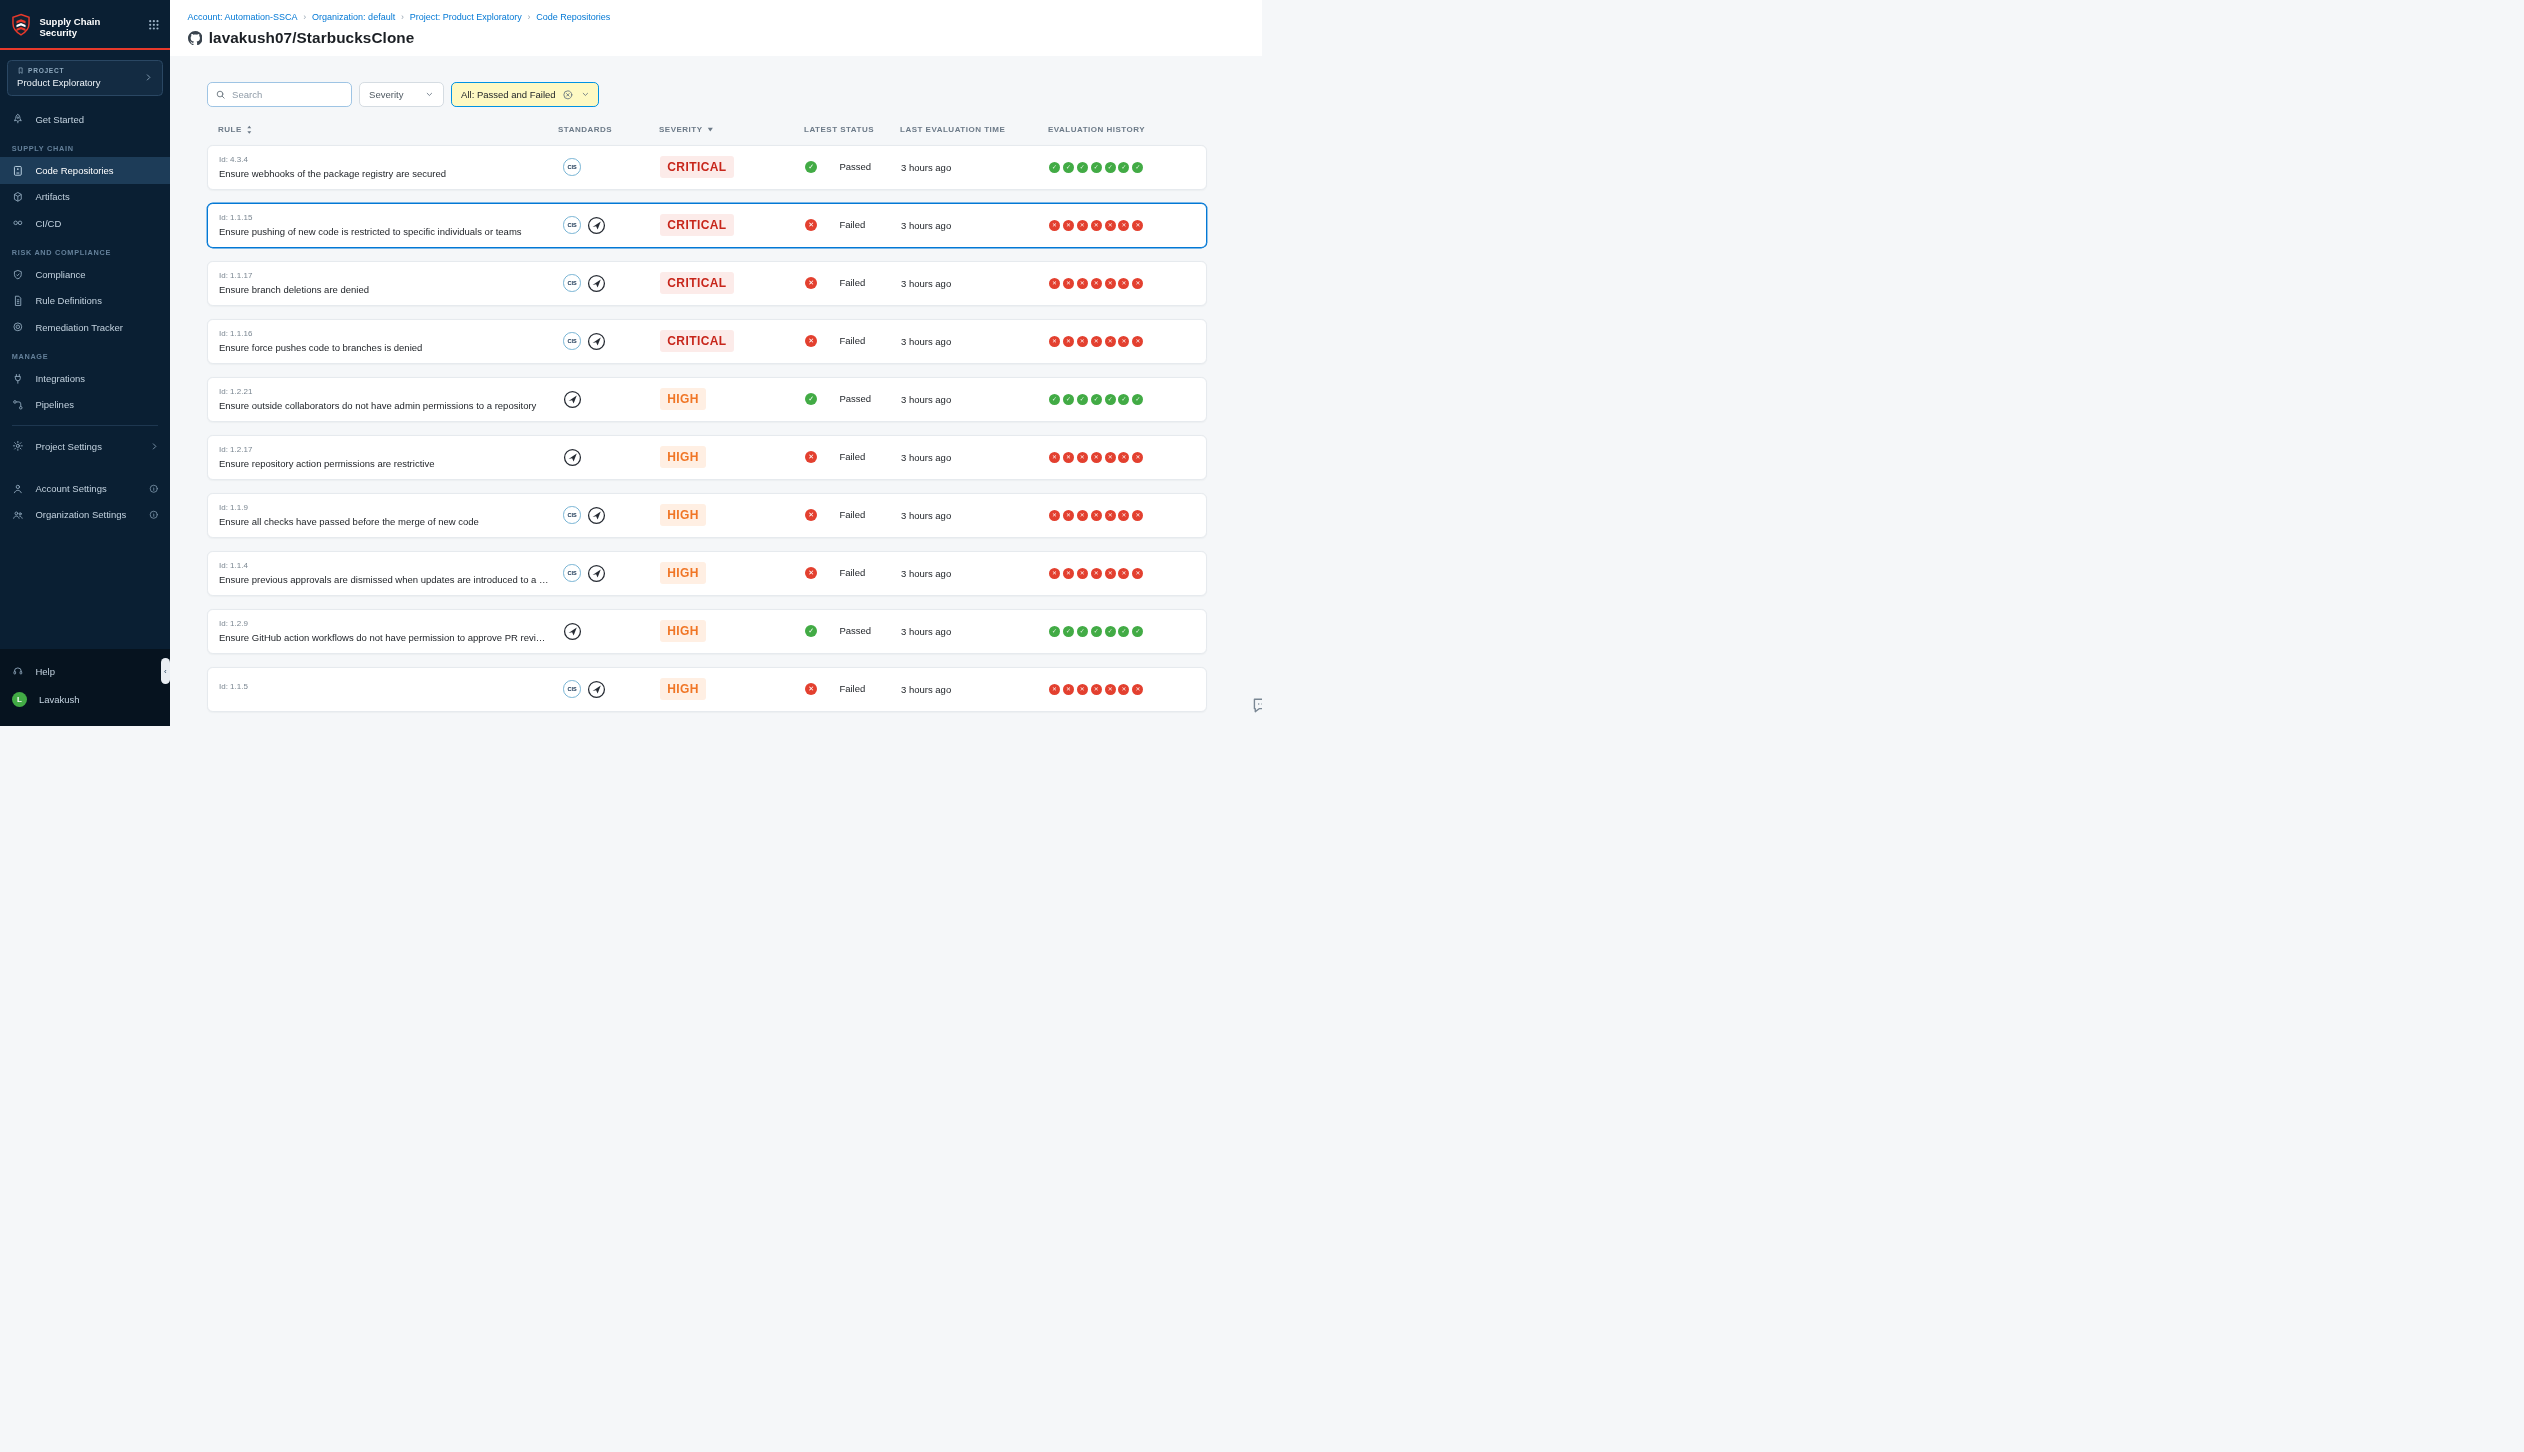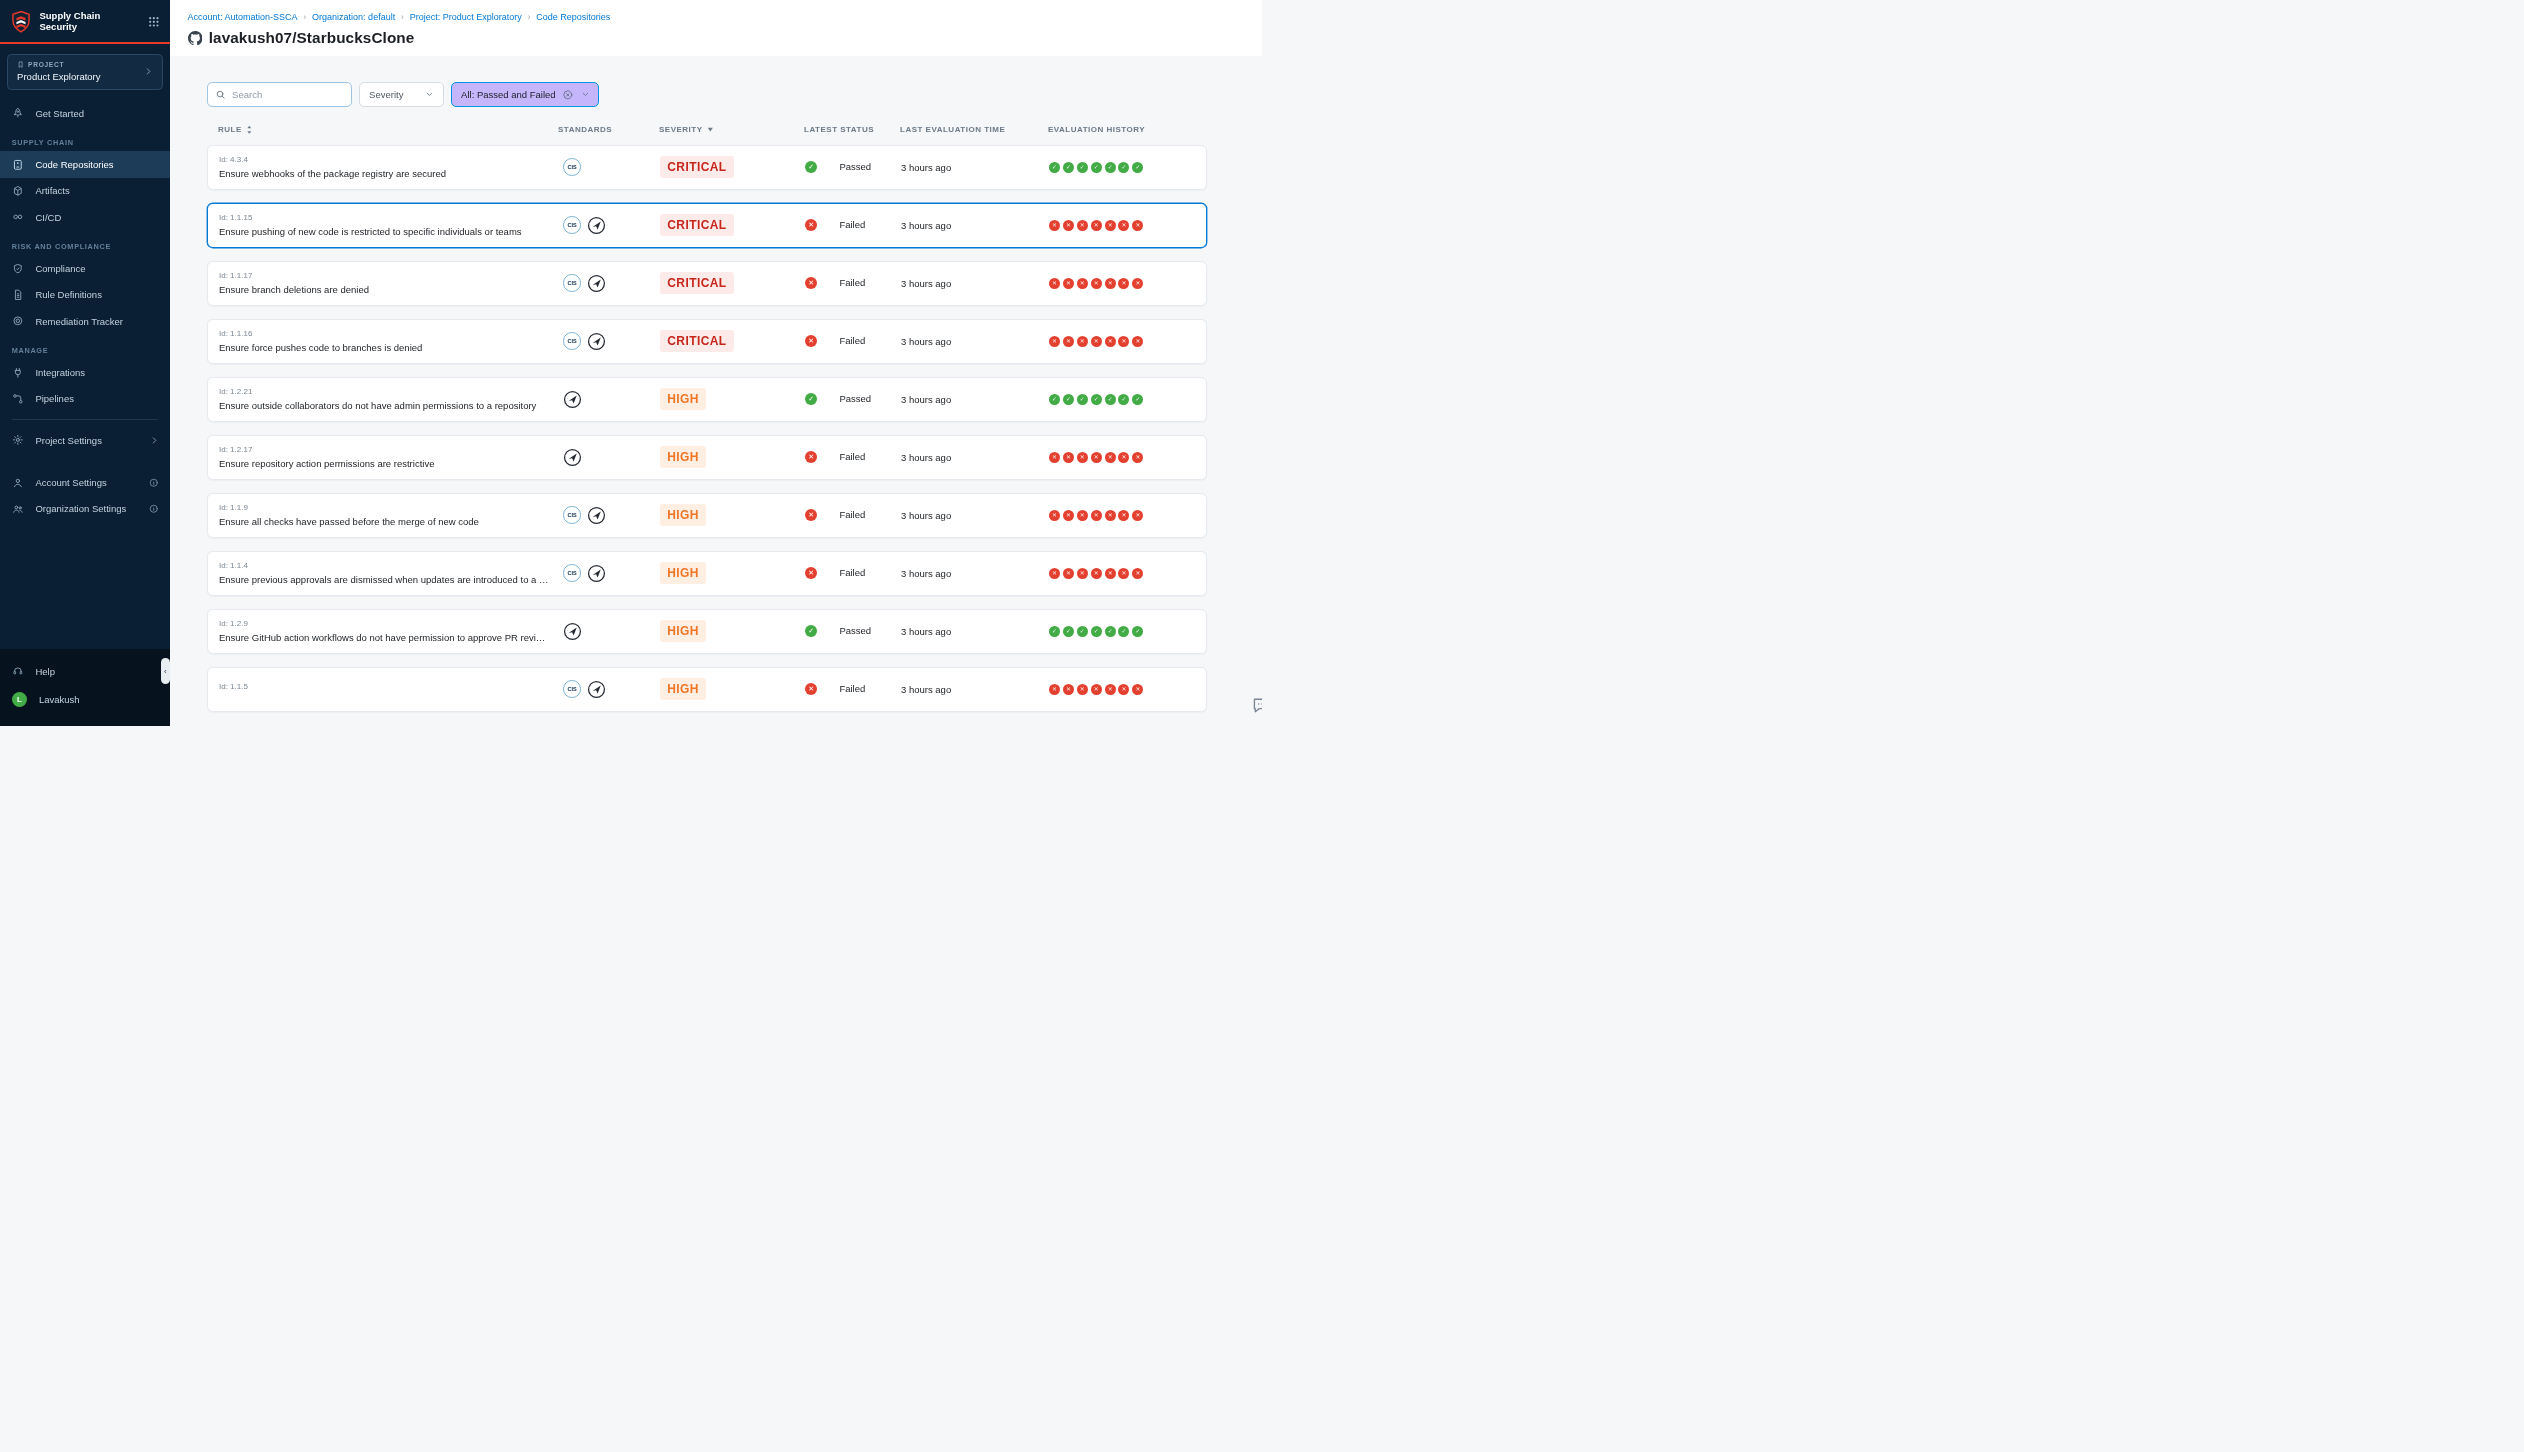--- a/index.html
+++ b/index.html
@@ -6,21 +6,21 @@
   html,body { width:1262px; height:726px; overflow:hidden; background:#f5f7f9;
               font-family:"Liberation Sans","DejaVu Sans",sans-serif; }
   .app { display:flex; width:1262px; height:726px; }
   svg { display:block; }
 
   
   .sidebar { position:relative; width:170px; flex-shrink:0; background:#0a1f33;
              display:flex; flex-direction:column; color:#c3d2df; }
   .logo-row { display:flex; align-items:center; gap:7.3px; padding:9.5px 10.2px 8.8px;
               border-bottom:2.2px solid #e8392b; }
-  .logo-title { font-size:9.5px; font-weight:700; color:#ffffff; line-height:1.25; width:80px; }
+  .logo-title { font-size:9.5px; font-weight:700; color:#ffffff; line-height:1.25; width:80px;margin-top:6px; }
   .grid-btn { margin-left:auto; cursor:pointer; color:#9db3c7; }
   .project-card { margin:9.5px 7.3px 4.4px; background:#132b42; border:0.7px solid #2a4763;
                   border-radius:4.4px; padding:6.6px 8.8px; display:flex; align-items:center; cursor:pointer; }
   .project-label-row { display:flex; align-items:center; gap:3.7px; }
   .project-label { font-size:6.6px; letter-spacing:0.7px; color:#8ea8bd; font-weight:700; }
   .project-name { font-size:9.5px; color:#eef4f9; margin-top:2.9px; }
   .project-card .chev { margin-left:auto; color:#8ea8bd; }
   .nav { padding-top:5.8px; flex:1; }
   .nav-item { display:flex; align-items:center; gap:12px; padding:7.3px 11.7px; font-size:9.5px;
               color:#c3d2df; cursor:pointer; }
@@ -57,21 +57,21 @@
   
   .filters { display:flex; gap:7.3px; margin-bottom:17.5px; }
   .search-box { width:145px; height:25.6px; background:#fff; border:0.7px solid #9ec4e4; border-radius:5.1px;
                 display:flex; align-items:center; gap:5.8px; padding:0 7.3px; }
   .search-box input { border:none; outline:none; font-size:9.5px; color:#22272e; width:100%;
                       font-family:inherit; background:transparent; }
   .search-box input::placeholder { color:#8f9ba7; }
   .select { height:25.6px; background:#fff; border:0.7px solid #d5dce2; border-radius:5.1px;
             display:flex; align-items:center; gap:22px; padding:0 8.8px; font-size:9.5px;
             color:#4f5962; cursor:pointer; }
-  .chip { height:25.6px; background:#c4b5fd; border:0.7px solid #0092e4; border-radius:5.1px;
+  .chip { height:25.6px; background:#fef9c3; border:0.7px solid #0092e4; border-radius:5.1px;
           display:flex; align-items:center; gap:6.6px; padding:0 8.8px; font-size:9.5px;
           color:#1b1f24; cursor:pointer; }
   .chev-down, .clear-x { color:#5c6b7a; }
 
   
   .thead, .row { display:grid; grid-template-columns:351px 101px 145px 96px 148px 1fr; align-items:center; }
   .thead { margin-bottom:10.2px; }
   .th { font-size:8px; font-weight:700; letter-spacing:0.5px; color:#6c7a88;
         display:flex; align-items:center; gap:4.4px; }
   .th:first-child { padding-left:11px; }

